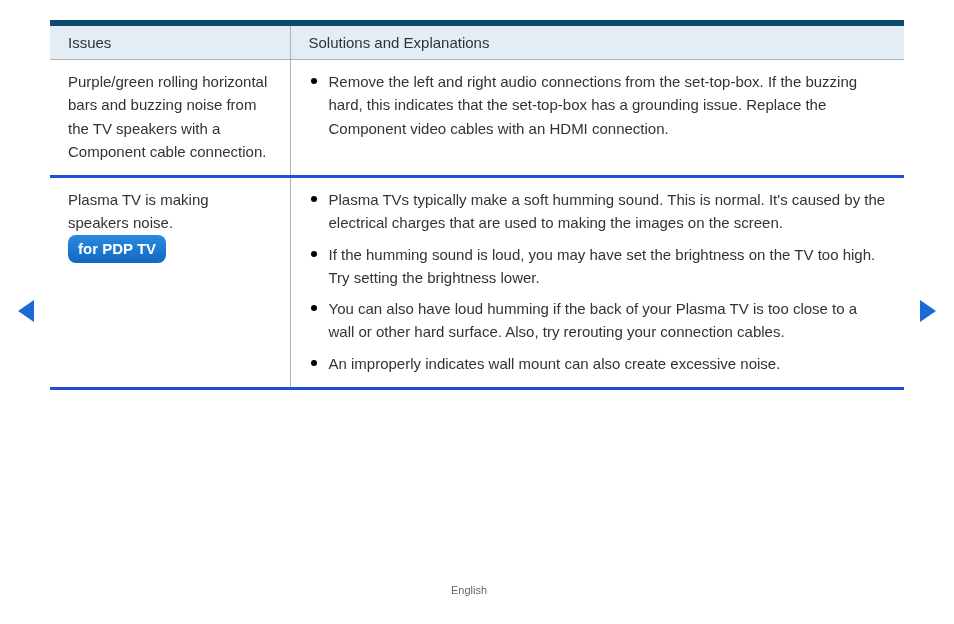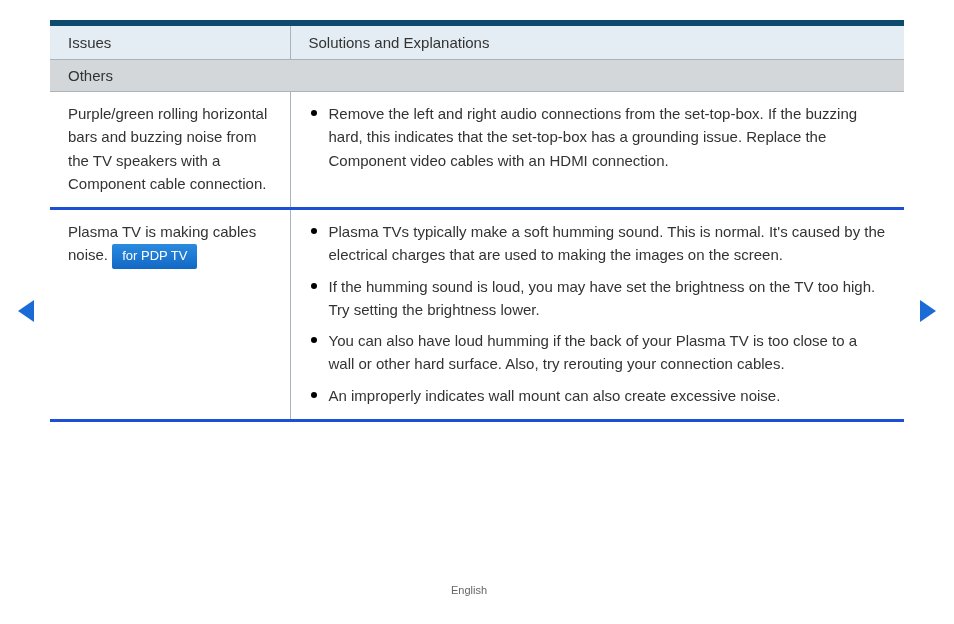--- a/index.html
+++ b/index.html
@@ -85,24 +85,24 @@
       left: 2px;
       top: 8px;
       width: 6px; height: 6px;
       background: #000;
       border-radius: 50%;
     }
     .badge {
       display: inline-block;
       background: linear-gradient(#2a8ae0, #1268c4);
       color: #fff;
-      font-size: 13px;
+      font-size: 15px;
       padding: 2px 10px 3px 10px;
-      border-radius: 2px;
-      font-weight: 400;
+      border-radius: 8px;
+      font-weight: 700;
     }
     .footer {
       position: absolute;
       bottom: 28px;
       left: 0; right: 16px;
       text-align: center;
       font-size: 11px;
       color: #666;
     }
   </style>
@@ -114,34 +114,31 @@
 
 <div class="page">
   <table>
     <thead>
       <tr>
         <th>Issues</th>
         <th>Solutions and Explanations</th>
       </tr>
     </thead>
     <tbody>
-      <tr class="section-row">
-        <td colspan="2">Others</td>
-      </tr>
       <tr class="body-row">
         <td>Purple/green rolling horizontal bars and buzzing noise from the TV speakers with a  Component cable connection.</td>
         <td>
           <ul>
             <li>Remove the left and right audio connections from the set-top-box. If the buzzing hard, this indicates that the set-top-box has a grounding issue. Replace the Component video cables with an HDMI connection.</li>
           </ul>
         </td>
       </tr>
       <tr class="body-row">
         <td>
-          <span>Plasma TV is making cables noise. </span><span class="badge">for PDP TV</span>
+          <span>Plasma TV is making speakers noise. </span><span class="badge">for PDP TV</span>
         </td>
         <td>
           <ul>
             <li>Plasma TVs typically make a soft humming sound. This is normal. It's caused by the electrical charges that are used to making the images on the screen.</li>
             <li>If the humming sound is loud, you may have set the brightness on the TV too high. Try setting the brightness lower.</li>
             <li>You can also have loud humming if the back of your Plasma TV is too close to a wall or other hard surface. Also, try rerouting your connection cables.</li>
             <li>An improperly indicates wall mount can also create excessive noise.</li>
           </ul>
         </td>
       </tr>

